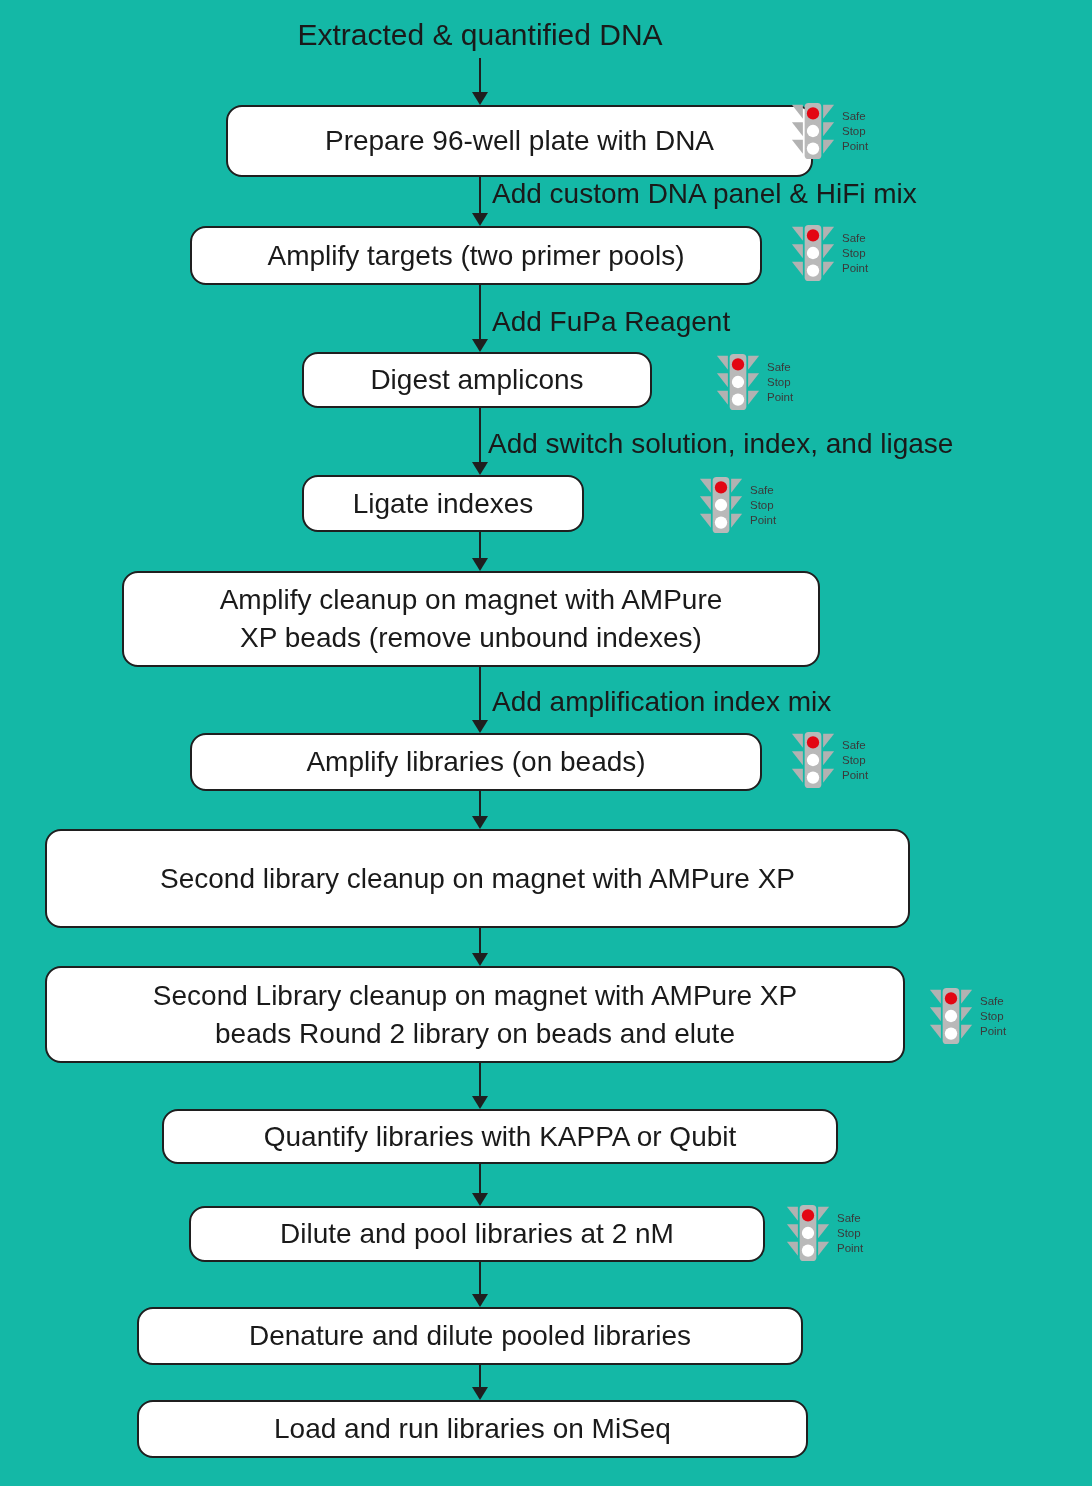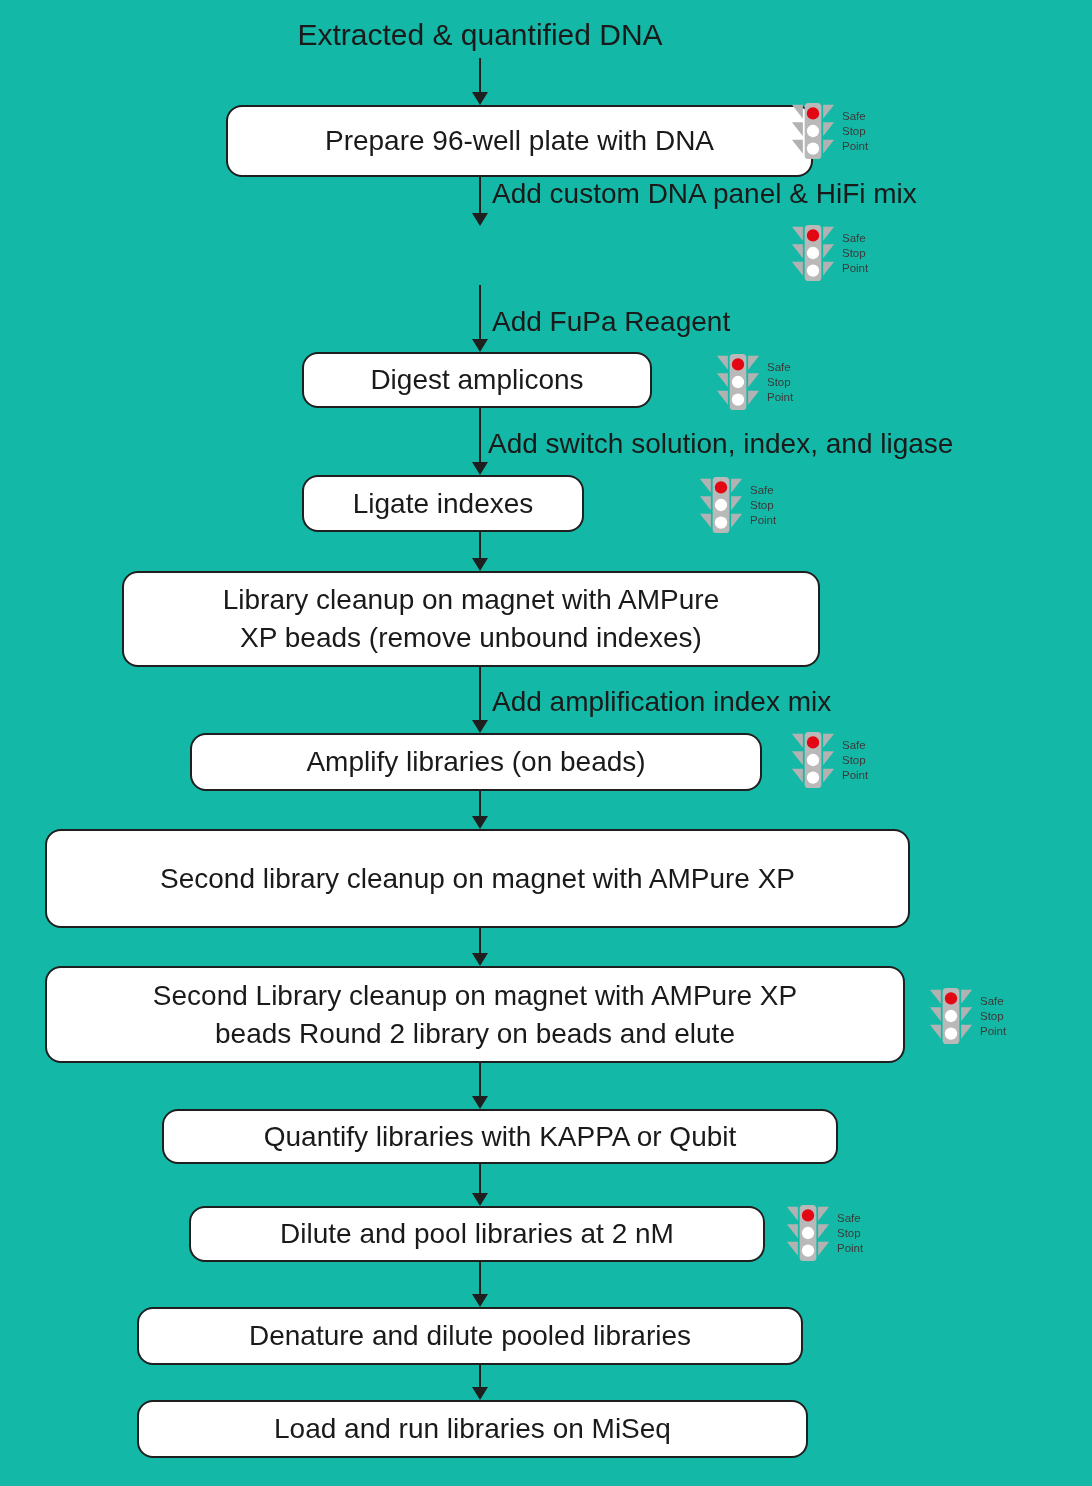--- a/index.html
+++ b/index.html
@@ -57,31 +57,34 @@
 
   <div class="arrow-label" style="left:492px;top:178px;">Add custom DNA panel &amp; HiFi mix</div>
   <div class="arrow-label" style="left:488px;top:428px;">Add switch solution, index, and ligase</div>
   <div class="arrow-label" style="left:492px;top:306px;">Add FuPa Reagent</div>
   <div class="arrow-label" style="left:492px;top:686px;">Add amplification index mix</div>
 
   <div class="box" style="left:183px;top:105px;width:587px;height:72px;margin-left:43px;">
     <span>Prepare 96-well plate with DNA</span>
   </div>
 
+  <div class="box" style="left:190px;top:226px;width:572px;height:59px;">
+    <span>Amplify targets (two primer pools)</span>
+  </div>
 
   <div class="box" style="left:302px;top:352px;width:350px;height:56px;">
     <span>Digest amplicons</span>
   </div>
 
   <div class="box" style="left:302px;top:475px;width:282px;height:57px;">
     <span>Ligate indexes</span>
   </div>
 
   <div class="box" style="left:122px;top:571px;width:698px;height:96px;">
-    <span>Library cleanup on magnet with AMPure</span>
+    <span>Amplify cleanup on magnet with AMPure</span>
     <span>XP beads (remove unbound indexes)</span>
   </div>
 
   <div class="box" style="left:190px;top:733px;width:572px;height:58px;">
     <span>Amplify libraries (on beads)</span>
   </div>
 
   <div class="box" style="left:45px;top:829px;width:865px;height:99px;">
     <span>Second library cleanup on magnet with AMPure XP</span>
   </div>

